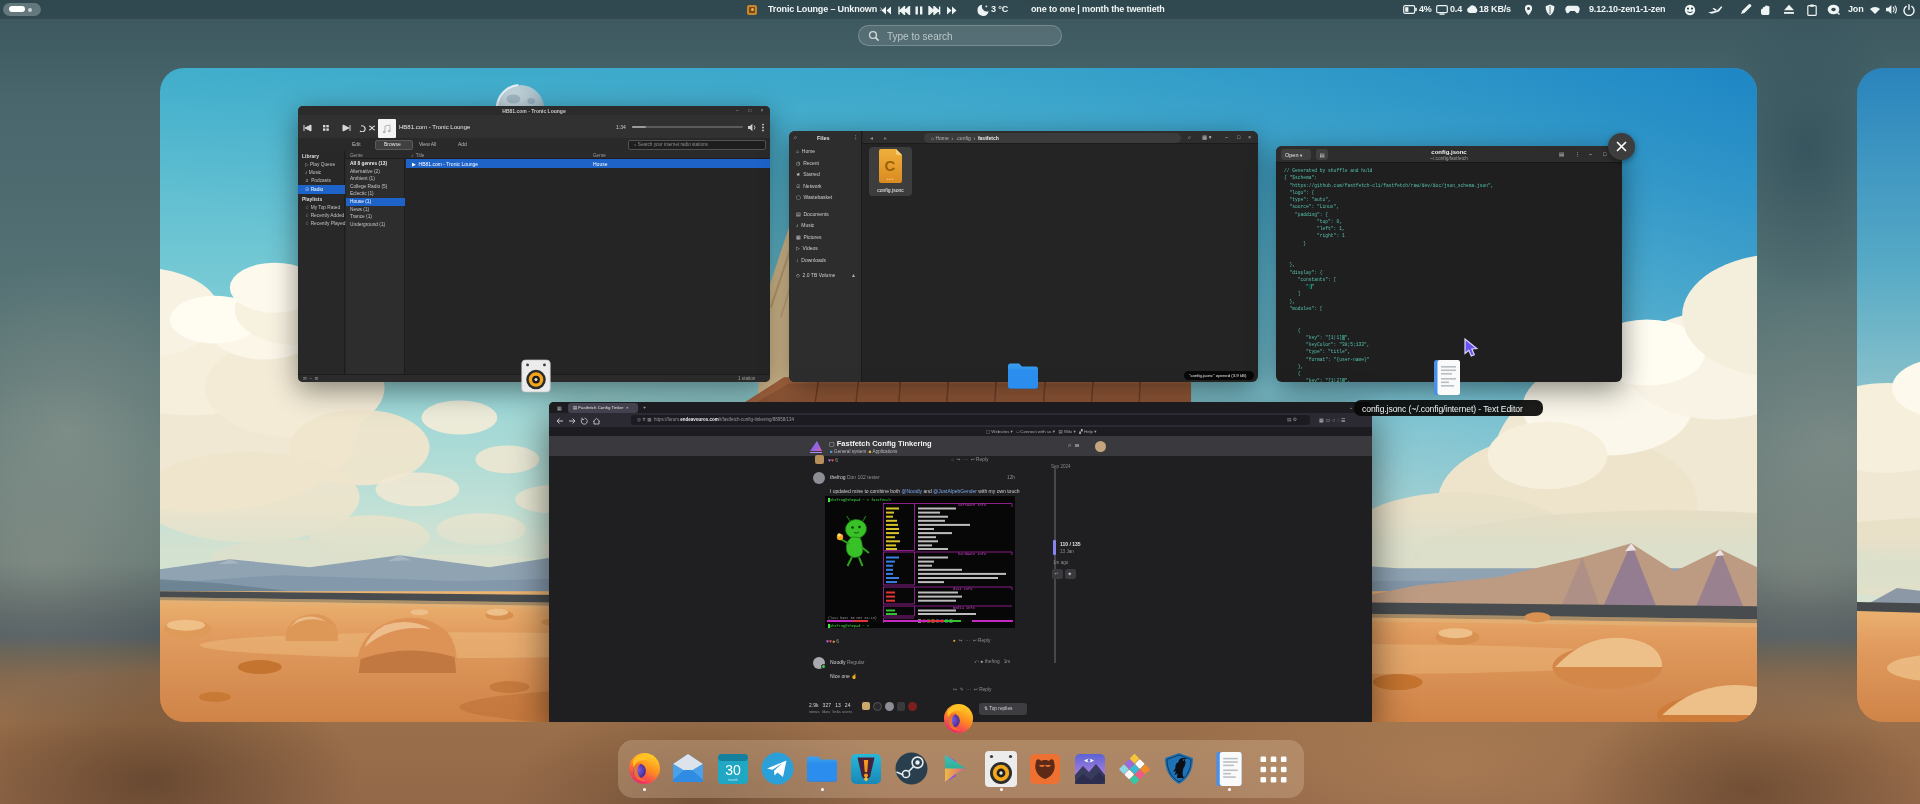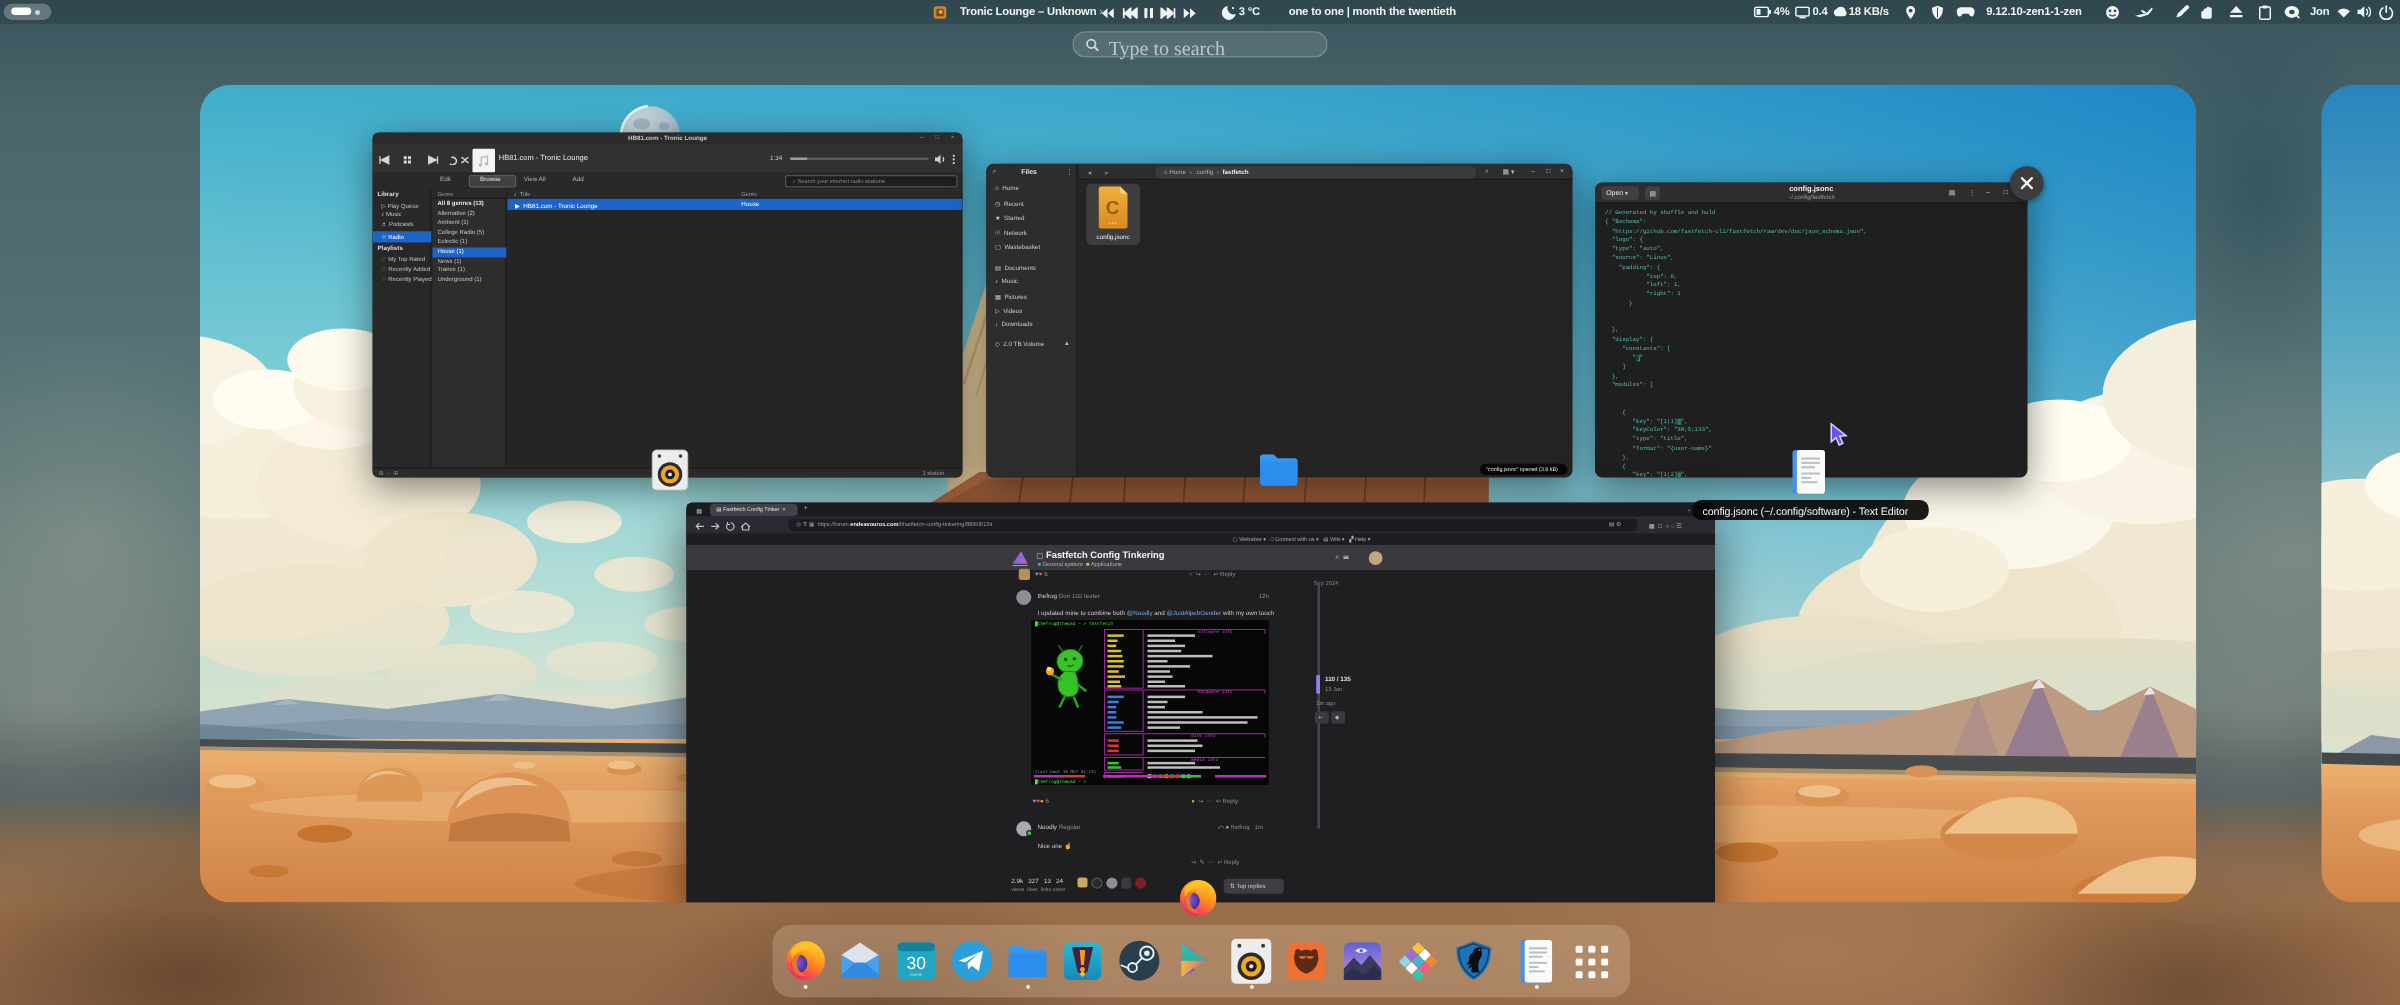--- a/index.html
+++ b/index.html
@@ -644,21 +644,21 @@
     <path d="M7.2 16.5 C5.8 21.5 7.4 26.6 11 29.4 C13.8 31.5 17.6 32.2 20.8 31.3 C15.8 30.8 11.9 27.2 11.2 22.2 C10.6 17.8 13 13.8 16.8 12.2 C13.2 11.6 9.4 13.2 7.2 16.5 Z" fill="#ff7a1e" opacity="0.85"></path>
     <path d="M6.8 9.4 C9.8 5.4 15 3.2 20 4 C23.5 4.6 26.5 6.4 28.5 9 C25.5 7 22 6.6 19.2 7.4 C21.5 8 23 9.2 24 10.8 C20 9 14.5 9.2 11.2 11.6 C9.4 12.9 8 14.8 7.4 17 C6.2 14.6 6 11.8 6.8 9.4 Z" fill="#ffc226" opacity="0.95"></path>
   </svg>
 
   <div class="abs" style="left:1608px;top:133px;width:27px;height:27px;border-radius:50%;background:#3d3d3d;box-shadow:0 2px 6px rgba(0,0,0,.4);"></div>
   <svg class="abs" style="left:1616px;top:141px" width="11" height="11" viewBox="0 0 11 11">
         <path d="M1.5 1.5 L9.5 9.5 M9.5 1.5 L1.5 9.5" stroke="#fff" stroke-width="1.7" stroke-linecap="round"></path>
       </svg>
 
   <div class="abs" style="left:1354px;top:399.5px;width:189px;height:16px;border-radius:7px;background:rgba(8,8,8,.92);"></div>
-  <div class="t" style="left:1362px;top:403.5px;font-size:8.6px;color:#f2f2f2;letter-spacing:-0.1px;">config.jsonc (~/.config/software) - Text Editor</div>
+  <div class="t" style="left:1362px;top:403.5px;font-size:8.6px;color:#f2f2f2;letter-spacing:-0.1px;">config.jsonc (~/.config/internet) - Text Editor</div>
 
   <svg class="abs" style="left:1463px;top:338px" width="19" height="20" viewBox="0 0 19 20">
     <path d="M2 1 L2 15.5 L5.8 12.2 L8.3 18 L11.3 16.7 L8.8 11 L13.8 10.6 Z" fill="#6a52f2" stroke="#d8d4ff" stroke-width="1.2"></path>
   </svg>
 </div>
 
 <div id="topbar" style="position:absolute;left:0;top:0;width:1712px;height:19px;color:#f0f5f5;font-weight:bold;font-size:9px;letter-spacing:-0.15px;">
 
   <div class="abs" style="left:3px;top:2.5px;width:38px;height:13.5px;border-radius:7px;background:rgba(235,245,245,.28);"></div>
   <div class="abs" style="left:9px;top:6.3px;width:15.5px;height:5.8px;border-radius:3px;background:#ffffff;"></div>
@@ -751,21 +751,21 @@
   <svg class="abs" style="left:1903px;top:3.5px" width="12" height="12" viewBox="0 0 12 12">
         <path d="M3.2 2.4 a5 5 0 1 0 5.6 0 M6 0.8 V5.6" stroke="#eef4f4" stroke-width="1.4" fill="none" stroke-linecap="round"></path>
       </svg>
 </div>
 
 <div class="abs" style="left:858px;top:25px;width:204px;height:21px;border-radius:11px;background:rgba(255,255,255,.11);border:1px solid rgba(255,255,255,.22);">
   <svg class="abs" style="left:9px;top:4px" width="12" height="12" viewBox="0 0 12 12">
         <circle cx="5" cy="5" r="3.4" fill="none" stroke="#cfd8d8" stroke-width="1.4"></circle>
         <line x1="7.6" y1="7.6" x2="10.6" y2="10.6" stroke="#cfd8d8" stroke-width="1.6"></line>
       </svg>
-  <div class="t" style="left:28px;top:5px;font-size:16px;color:#bcc8c8;font-family:Liberation Serif, serif;">Type to search</div>
+  <div class="t" style="left:28px;top:5px;font-size:10px;color:#bcc8c8;">Type to search</div>
 </div>
 
 <div id="dock">
   <div class="abs" style="left:618px;top:740px;width:686px;height:58px;border-radius:15px;background:rgba(225,195,165,.30);"></div>
 
   <svg class="abs" style="left:627px;top:751px" width="35" height="35" viewBox="0 0 37 37">
     <circle cx="18.5" cy="18.5" r="16.3" fill="url(#ffo)"></circle>
     <ellipse cx="13.2" cy="21" rx="6.8" ry="7.6" fill="url(#ffi)"></ellipse>
     <path d="M7.2 16.5 C5.8 21.5 7.4 26.6 11 29.4 C13.8 31.5 17.6 32.2 20.8 31.3 C15.8 30.8 11.9 27.2 11.2 22.2 C10.6 17.8 13 13.8 16.8 12.2 C13.2 11.6 9.4 13.2 7.2 16.5 Z" fill="#ff7a1e" opacity="0.85"></path>
     <path d="M6.8 9.4 C9.8 5.4 15 3.2 20 4 C23.5 4.6 26.5 6.4 28.5 9 C25.5 7 22 6.6 19.2 7.4 C21.5 8 23 9.2 24 10.8 C20 9 14.5 9.2 11.2 11.6 C9.4 12.9 8 14.8 7.4 17 C6.2 14.6 6 11.8 6.8 9.4 Z" fill="#ffc226" opacity="0.95"></path>

